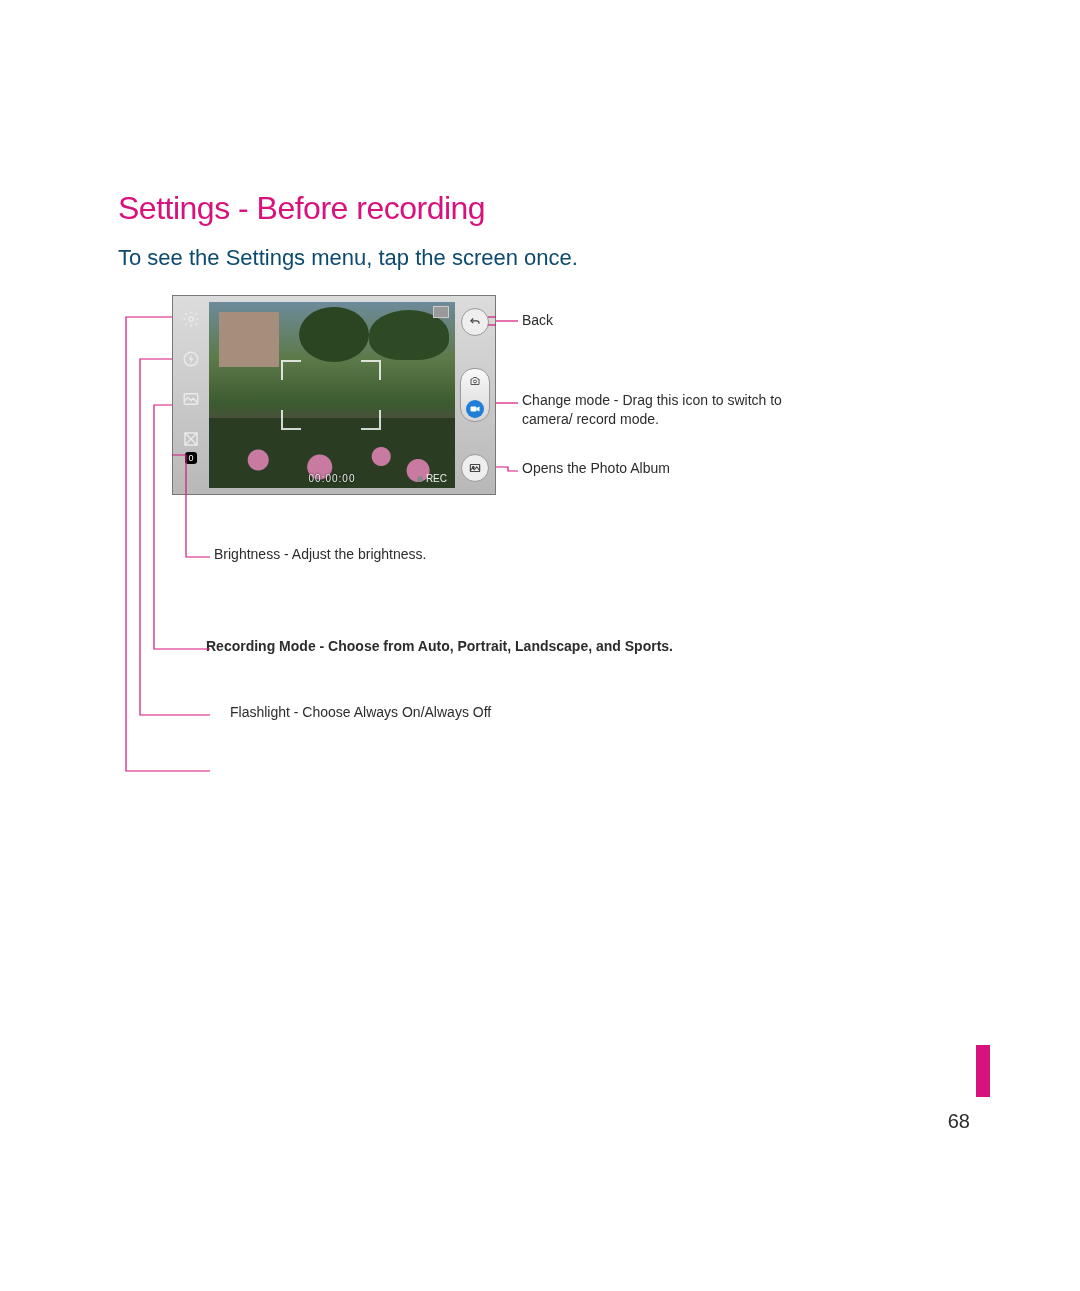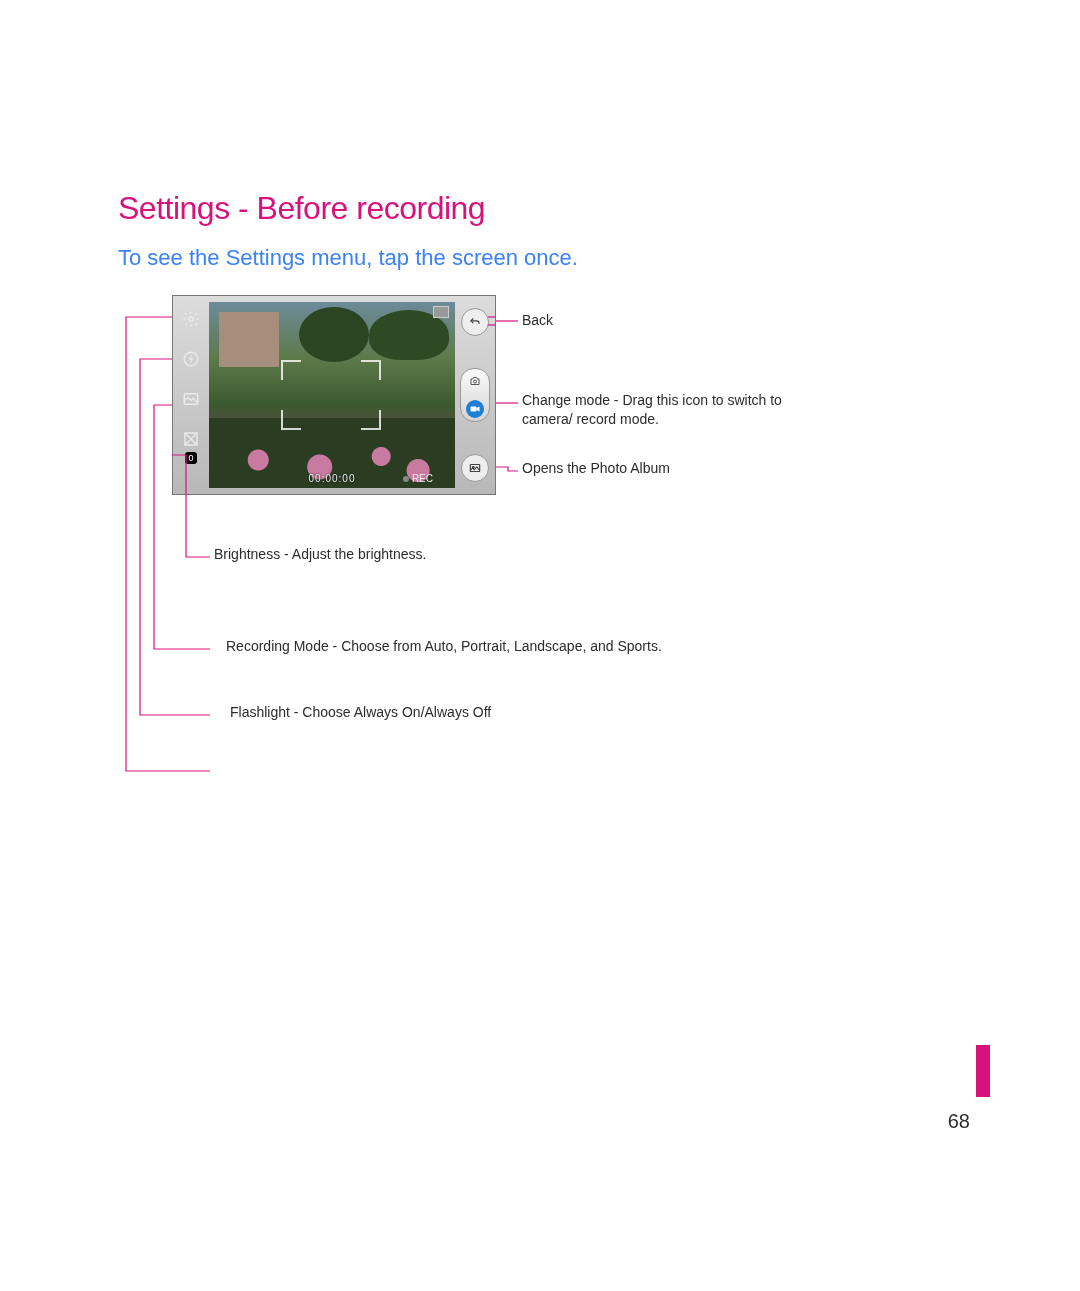--- a/index.html
+++ b/index.html
@@ -20,21 +20,21 @@
   }
   h1.title {
     margin: 0 0 18px 0;
     font-size: 32px;
     font-weight: 400;
     color: #d8127d;
     letter-spacing: -0.5px;
   }
   .intro {
     font-size: 22px;
-    color: #3b82f6;
+    color: #0c4a6e;
     margin: 0 0 24px 0;
     font-weight: 400;
   }
 
   
   .diagram {
     position: relative;
     width: 844px;
     height: 560px;
   }
@@ -89,21 +89,21 @@
   }
   .phone-inner .focus::before { left:0; top:0; border-right:none; border-bottom:none; }
   .phone-inner .focus::after { right:0; top:0; border-left:none; border-bottom:none; }
   .phone-inner .focus span::before { left:0; bottom:0; border-right:none; border-top:none; }
   .phone-inner .focus span::after { right:0; bottom:0; border-left:none; border-top:none; }
   .phone-inner .timer {
     position:absolute; bottom:4px; left:50%; transform:translateX(-50%);
     color:#eee; font-size:10px; letter-spacing:1px; text-shadow:0 0 2px #000;
   }
   .phone-inner .rec {
-    position:absolute; bottom:4px; right:22px; color:#eee; font-size:10px;
+    position:absolute; bottom:4px; right:8px; color:#eee; font-size:10px;
   }
   .phone-inner .rec::before {
     content:""; display:inline-block; width:6px; height:6px; border-radius:50%; background:#888; margin-right:3px; vertical-align:middle;
   }
   .phone-inner .topicon {
     position:absolute; top:4px; right:6px; width:14px; height:10px; border:1px solid #ccc; background:#999;
   }
 
   
   .left-bar {
@@ -254,21 +254,21 @@
             </svg>
         </div>
       </div>
     </div>
 
     <div class="lbl" style="left:404px; top:16px;">Back</div>
     <div class="lbl" style="left:404px; top:96px; width:310px;">Change mode - Drag this icon to switch to camera/ record mode.</div>
     <div class="lbl" style="left:404px; top:164px;">Opens the Photo Album</div>
 
     <div class="lbl" style="left:96px; top:250px;">Brightness - Adjust the brightness.</div>
-    <div class="lbl" style="left:108px; top:342px; width:560px;">Recording Mode - Choose from Auto, Portrait, Landscape, and Sports.</div>
+    <div class="lbl" style="left:88px; top:342px; width:560px;font-weight:bold;">Recording Mode - Choose from Auto, Portrait, Landscape, and Sports.</div>
     <div class="lbl" style="left:96px; top:408px;margin-left:16px;">Flashlight - Choose Always On/Always Off</div>
 
     <svg class="connectors">
 
       <line x1="378" y1="26" x2="400" y2="26"></line>
       <line x1="378" y1="108" x2="400" y2="108"></line>
       <polyline points="378,172 390,172 390,176 400,176"></polyline>
 
       <polyline points="54,22 8,22 8,476 92,476"></polyline>
 

